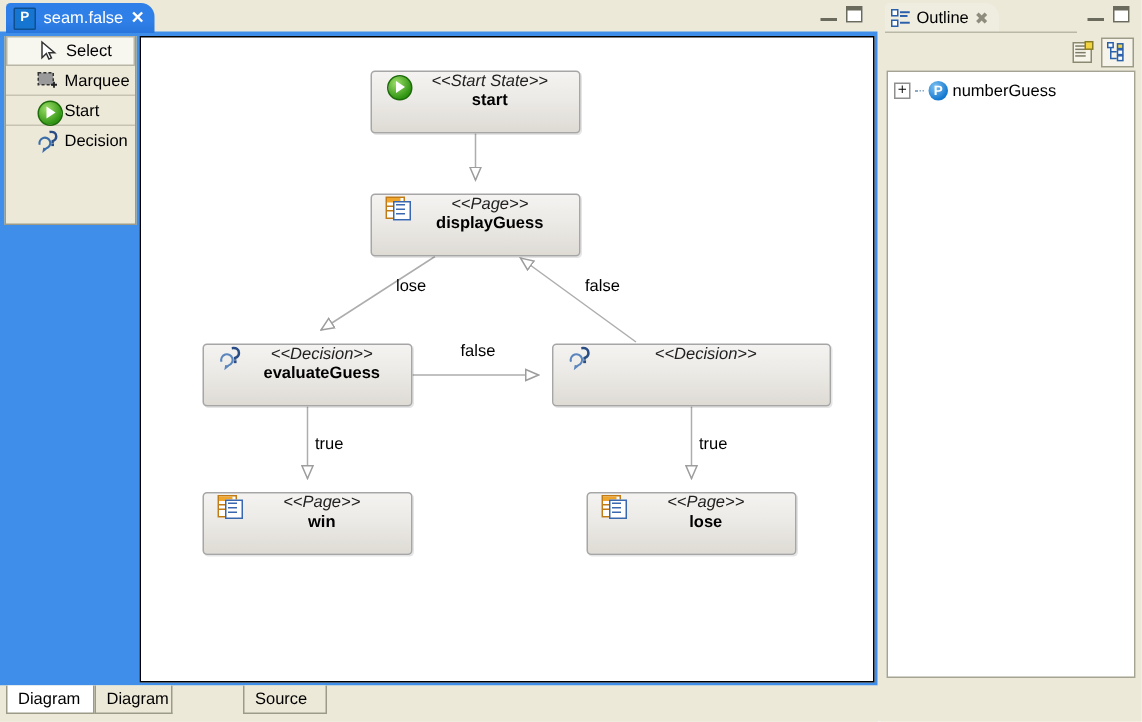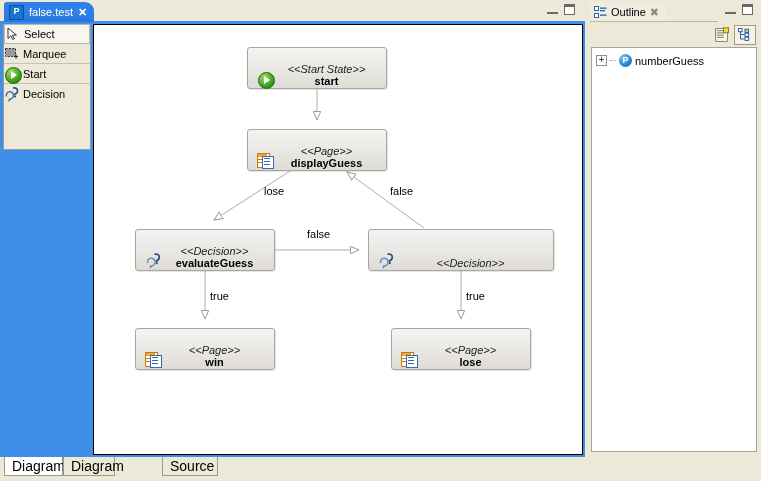--- a/index.html
+++ b/index.html
@@ -42,37 +42,37 @@
   .editor-blue{
     position:absolute;left:0;top:21px;width:585px;height:436px;
     background:#3f8fea;
   }
   
   #palette{
     position:absolute;left:3px;top:24px;width:88px;height:126px;
     background:#ece9d8;border:1px solid #9b9b88;border-top:none;box-sizing:border-box;
   }
   .pal-item{
-    display:flex;align-items:center;gap:3px;height:20px;padding-left:0;
+    display:flex;align-items:center;gap:3px;height:20px;padding-left:20px;
     border-bottom:1px solid #c6c3b2;box-sizing:border-box;font-size:11px;cursor:pointer;
   }
   .pal-item:last-child{border-bottom:none;}
   .pal-item.sel{background:#f7f6ef;border:1px solid #b8b6a4;}
   .pal-ico{width:16px;height:16px;flex:0 0 auto;position:relative;}
 
   
   #canvas{
     position:absolute;left:93px;top:24px;width:490px;height:431px;
     background:#fff;border:1px solid #000;box-sizing:border-box;overflow:hidden;
   }
   
   #etabs{position:absolute;left:0;top:457px;width:585px;height:24px;background:#ece9d8;}
   .etab{
     position:absolute;top:0;height:19px;line-height:19px;padding:0 7px;
-    font-size:14px;border:1px solid #9b9b88;border-top:none;box-sizing:border-box;
+    font-size:11px;border:1px solid #9b9b88;border-top:none;box-sizing:border-box;
     background:#ece9d8;cursor:pointer;
   }
   .etab.sel{background:#fff;border-color:#9b9b88;}
 
   
   #outline{left:587px;top:0;width:174px;height:481px;background:#ece9d8;}
   .o-tabstrip{position:absolute;left:0;top:0;width:174px;height:22px;}
   .o-tab{
     position:absolute;left:3px;top:2px;height:20px;
     background:#efece0;border-top-left-radius:3px;border-top-right-radius:9px;
@@ -103,21 +103,21 @@
     width:13px;height:13px;border-radius:50%;
     background:radial-gradient(circle at 35% 30%,#7ec2f2,#1478cf 70%);
     color:#fff;font-size:9px;font-weight:bold;line-height:13px;text-align:center;flex:0 0 auto;
   }
 
   
   .node{
     position:absolute;box-sizing:border-box;
     background:linear-gradient(to bottom,#f4f3f1 0%,#eceae6 45%,#dedbd5 100%);
     border:1px solid #a6a6a6;border-radius:3px;
-    display:flex;align-items:flex-end;
+    display:flex;align-items:flex-start;
     box-shadow:1px 1px 0 rgba(0,0,0,0.10);
   }
   .node-ico{width:18px;height:18px;margin-left:9px;flex:0 0 auto;position:relative;}
   .node-txt{flex:1;text-align:center;padding-right:8px;line-height:1.15;}
   .stereo{font-style:italic;font-size:11px;color:#222;display:block;}
   .nname{font-weight:bold;font-size:11px;color:#000;display:block;}
 
   .edge-label{position:absolute;font-size:11px;color:#000;background:transparent;}
 
   svg.edges{position:absolute;left:0;top:0;width:490px;height:431px;pointer-events:none;}
@@ -147,21 +147,21 @@
 
 <div id="root">
 
   <div class="panel" id="editor">
 
     <div class="editor-blue"></div>
 
     <div class="tabstrip">
       <div class="tab-active">
         <span class="p-icon">P</span>
-        <span class="tab-label">false.test</span>
+        <span class="tab-label">seam.false</span>
         <span class="tab-close">✕</span>
       </div>
       <div class="winbtns" style="right:10px;">
         <span class="wb-min"></span>
         <span class="wb-max"></span>
       </div>
     </div>
 
     <div id="palette">
       <div class="pal-item sel">

